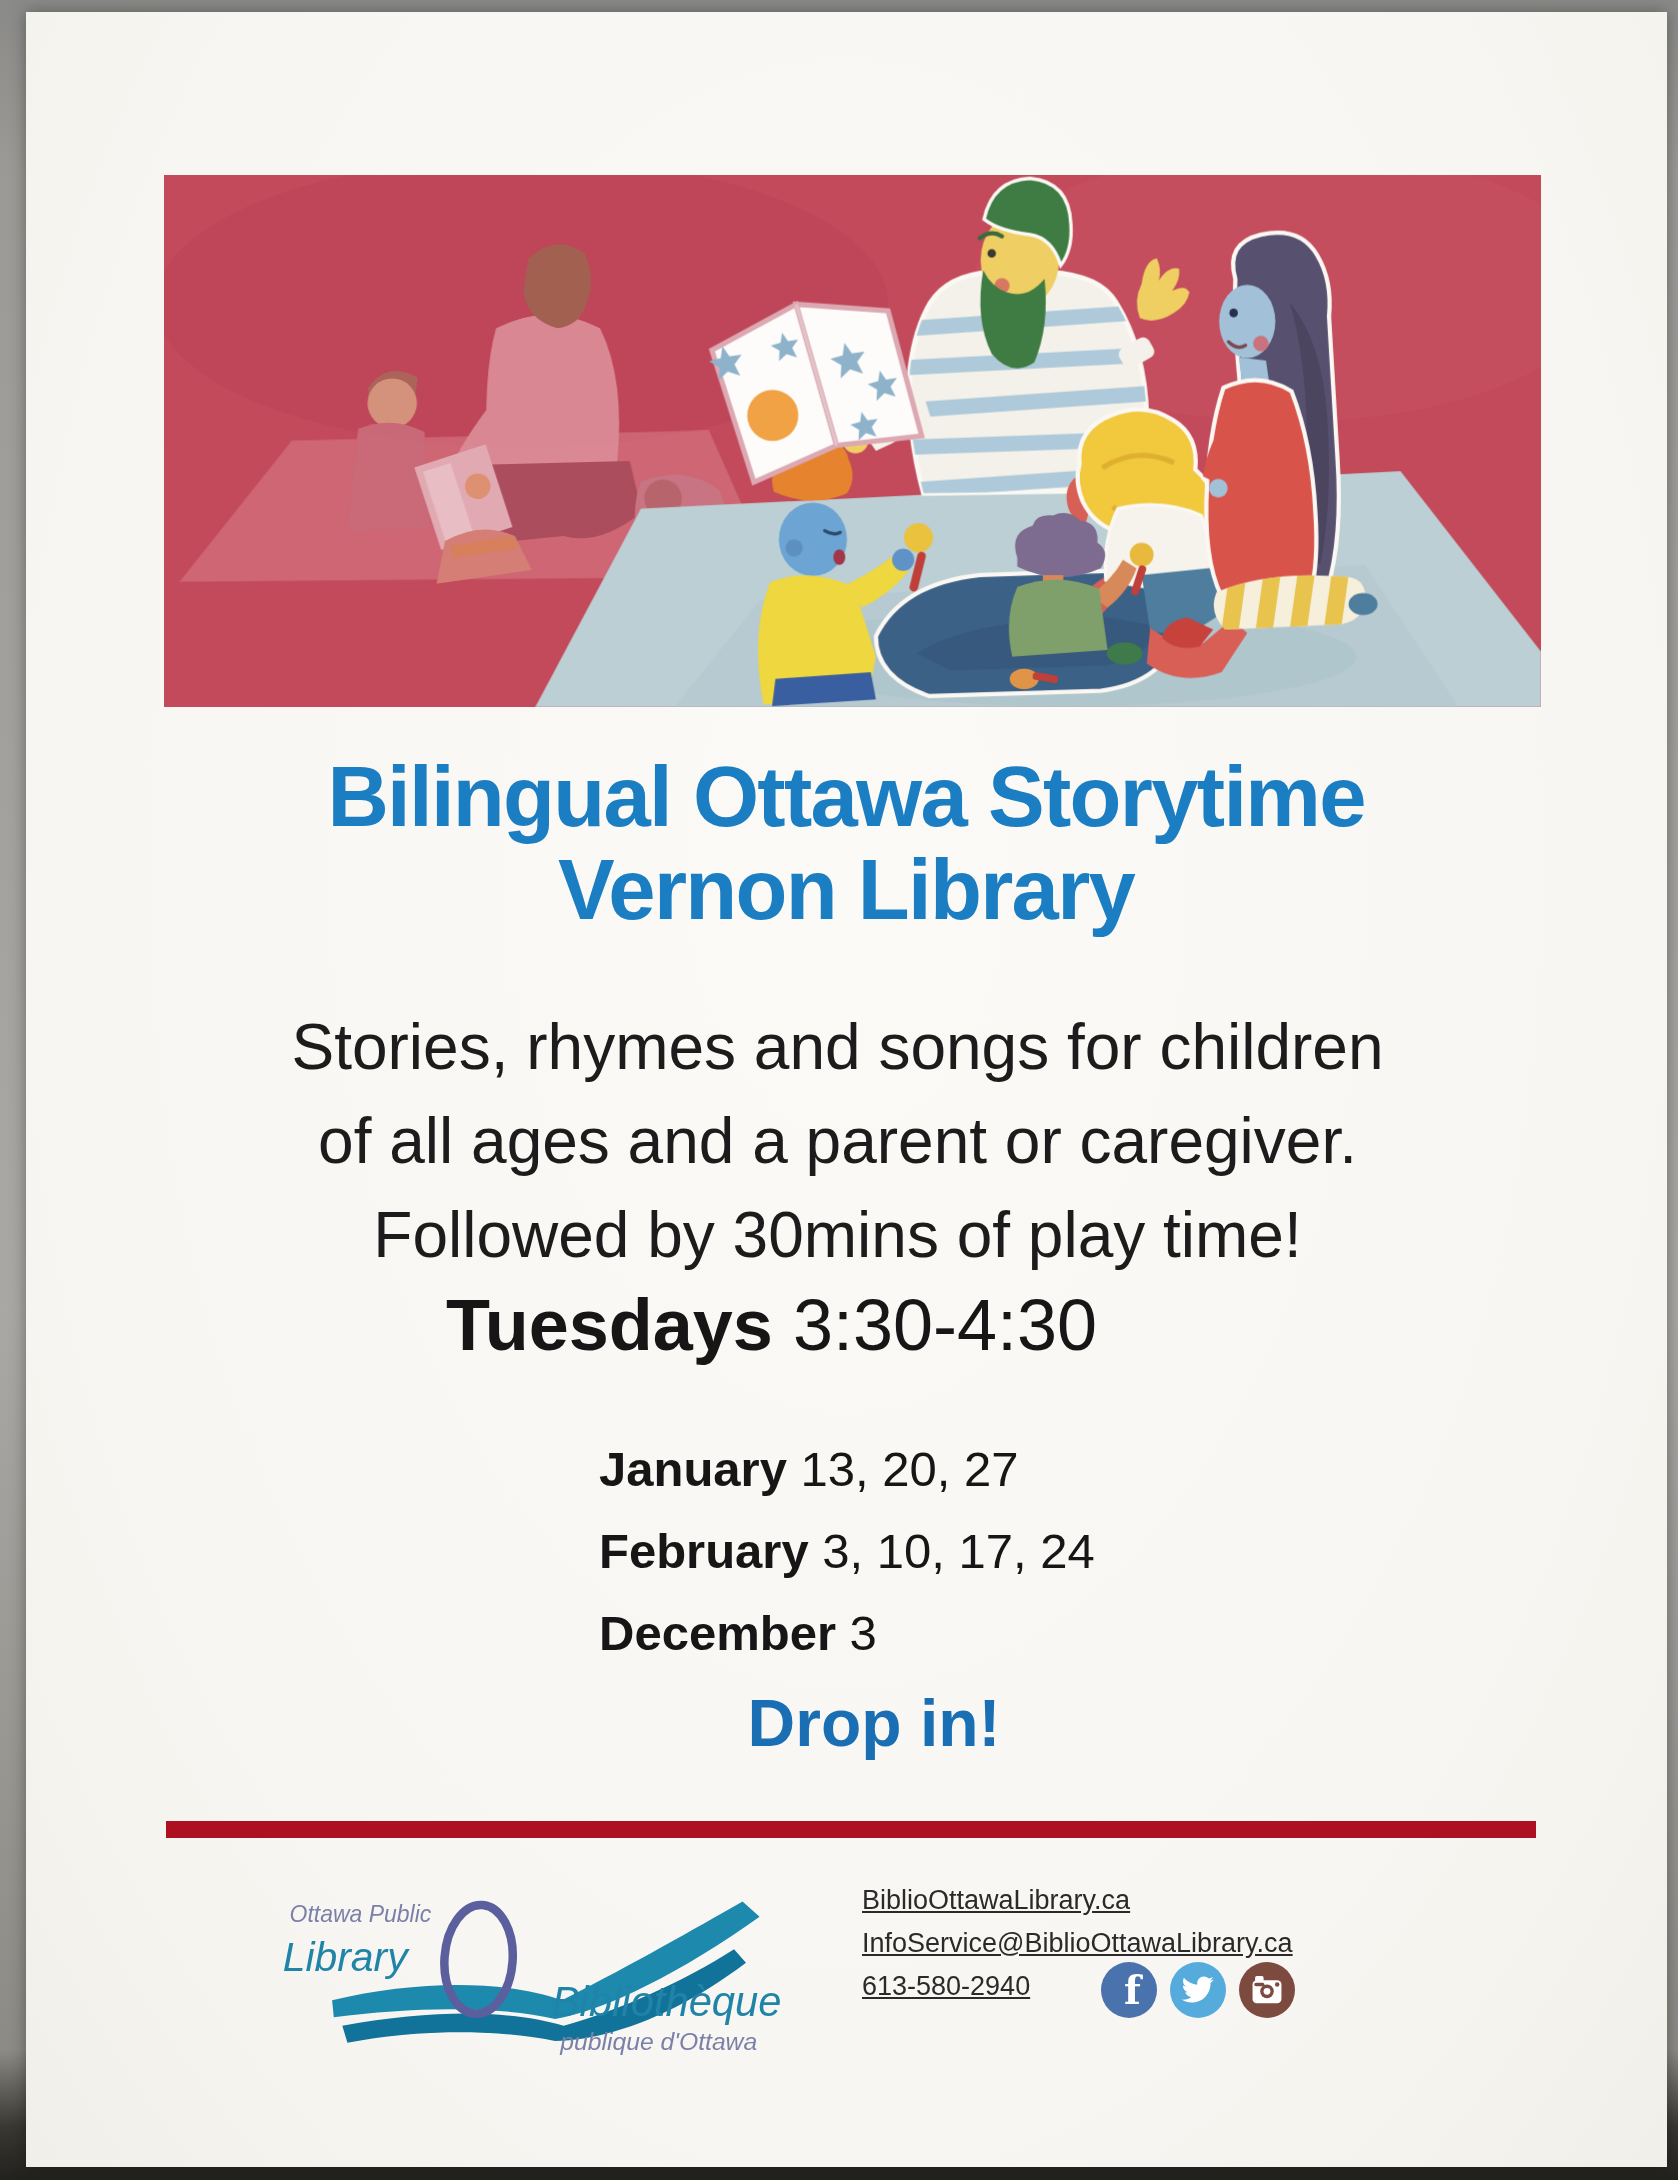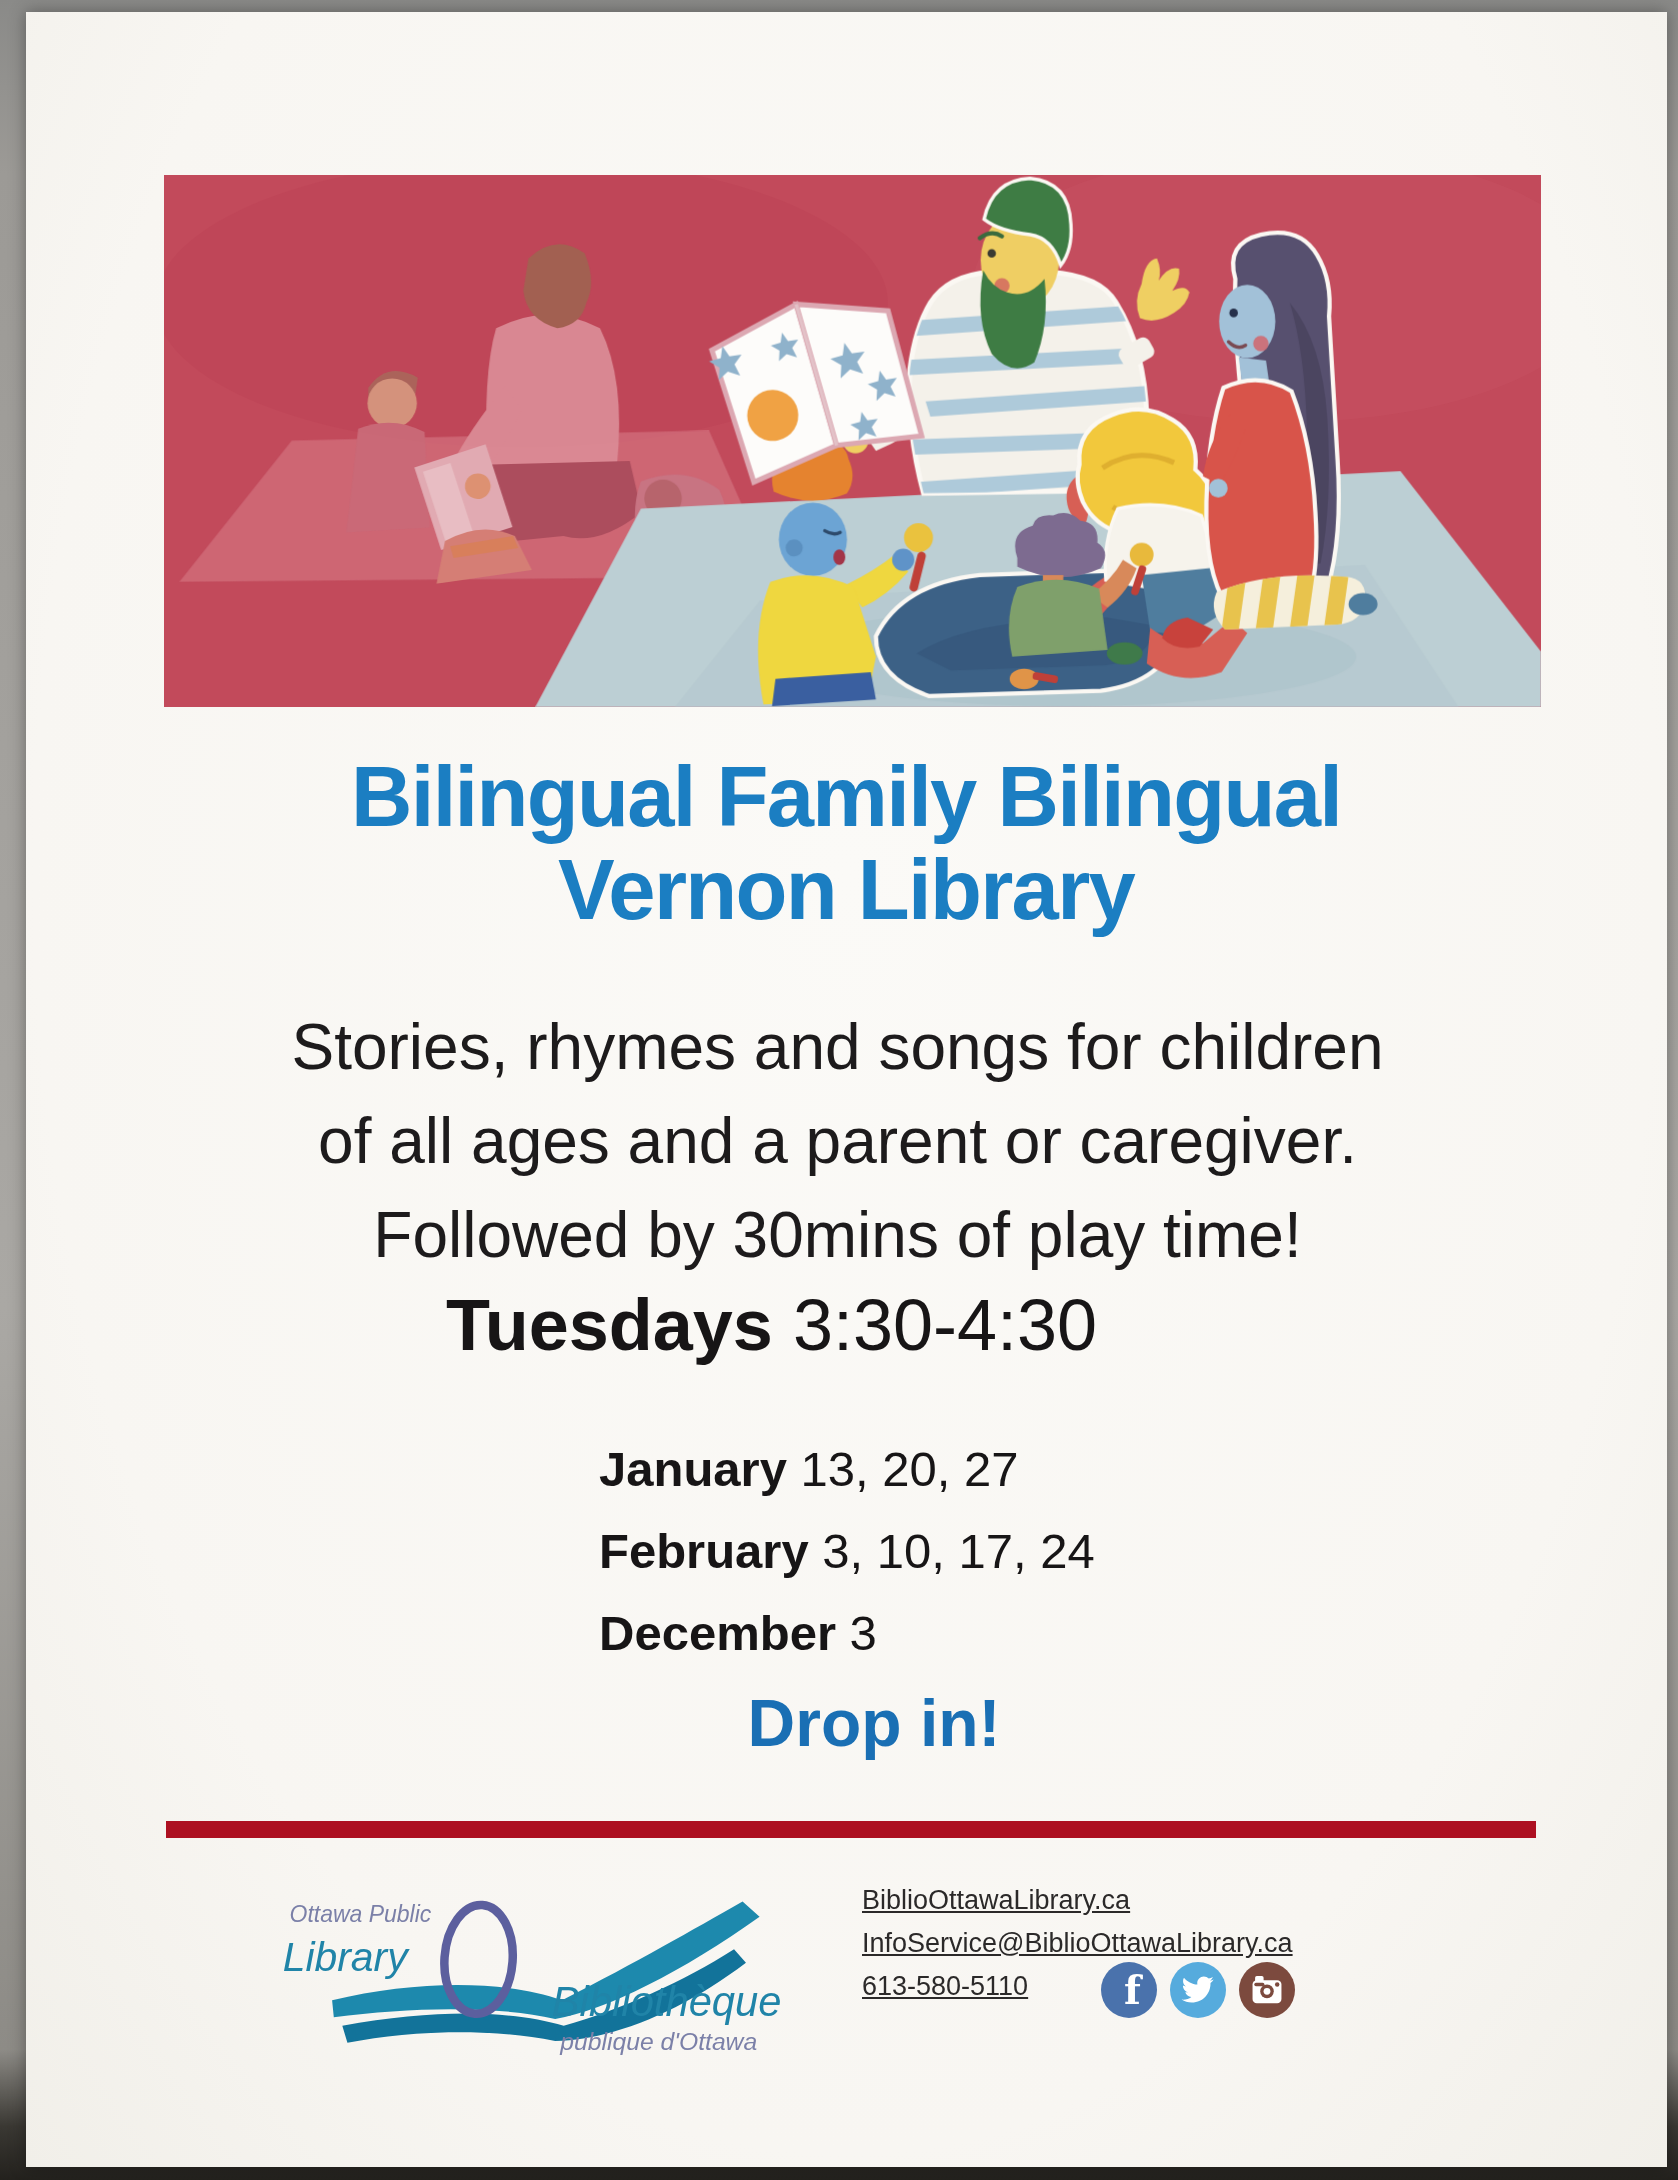--- a/index.html
+++ b/index.html
@@ -209,21 +209,21 @@
         <path d="M1002,450 q-10,-30 18,-38 q4,-14 24,-12 q18,-8 32,6 q22,2 20,26 q16,10 4,30 q-48,22 -98,-2 z" fill="#7d6b90"></path>
         <rect x="1032" y="470" width="24" height="14" fill="#d8895a"></rect>
         <path d="M1002,484 q48,-18 96,2 l10,72 -112,8 q-10,-46 6,-82 z" fill="#7fa06b"></path>
         <ellipse cx="1010" cy="592" rx="17" ry="12" fill="#e09448"></ellipse>
         <rect x="1020" y="586" width="30" height="9" rx="4" fill="#bf4038" transform="rotate(10 1035 590)"></rect>
       </g>
     </svg>
   </div>
 
   <div class="title">
-    <div>Bilingual Family Bilingual</div>
+    <div>Bilingual Ottawa Storytime</div>
     <div>Vernon Library</div>
   </div>
 
   <div class="desc">
     <div>Stories, rhymes and songs for children</div>
     <div>of all ages and a parent or caregiver.</div>
     <div>Followed by 30mins of play time!</div>
   </div>
 
   <div class="schedule">
@@ -254,21 +254,21 @@
       <path d="M 72,170 C 182,150 272,152 332,170 C 402,150 472,118 532,80 L 546,96 C 472,152 392,186 322,188 C 242,172 152,176 78,190 Z" fill="#12739a"></path>
       <ellipse cx="232" cy="92" rx="40" ry="64" fill="none" stroke="#5c5f9e" stroke-width="10" transform="rotate(4 232 92)"></ellipse>
       <text x="318" y="158" font-size="49" font-style="italic" fill="#2084a8">Bibliothèque</text>
       <text x="328" y="199" font-size="29" font-style="italic" fill="#7b80a8">publique d'Ottawa</text>
     </svg>
   </div>
 
   <div class="contact">
     <div>BiblioOttawaLibrary.ca</div>
     <div>InfoService@BiblioOttawaLibrary.ca</div>
-    <div>613-580-5110</div>
+    <div>613-580-2940</div>
   </div>
 
   <div class="social">
     <div class="chip fb">
       <span class="fglyph">f</span>
     </div>
     <div class="chip tw">
       <svg width="34" height="29" viewBox="0 0 40 34">
         <path fill="#ffffff" d="M38.5,4.2c-1.4,0.6-2.9,1-4.4,1.2c1.6-1,2.8-2.5,3.4-4.3c-1.5,0.9-3.1,1.5-4.9,1.9C31.2,1.5,29.1,0.5,26.8,0.5c-4.3,0-7.7,3.5-7.7,7.7c0,0.6,0.1,1.2,0.2,1.8C13,9.6,7.3,6.6,3.5,1.9C2.8,3.1,2.4,4.4,2.4,5.8c0,2.7,1.4,5,3.4,6.4c-1.3,0-2.5-0.4-3.5-1v0.1c0,3.7,2.7,6.9,6.2,7.6c-0.6,0.2-1.3,0.3-2,0.3c-0.5,0-1,0-1.5-0.1c1,3.1,3.9,5.3,7.2,5.4c-2.6,2.1-6,3.3-9.6,3.3c-0.6,0-1.2,0-1.9-0.1c3.4,2.2,7.5,3.5,11.9,3.5c14.3,0,22.1-11.8,22.1-22.1v-1C36.1,7.2,37.4,5.8,38.5,4.2z"></path>
       </svg>

